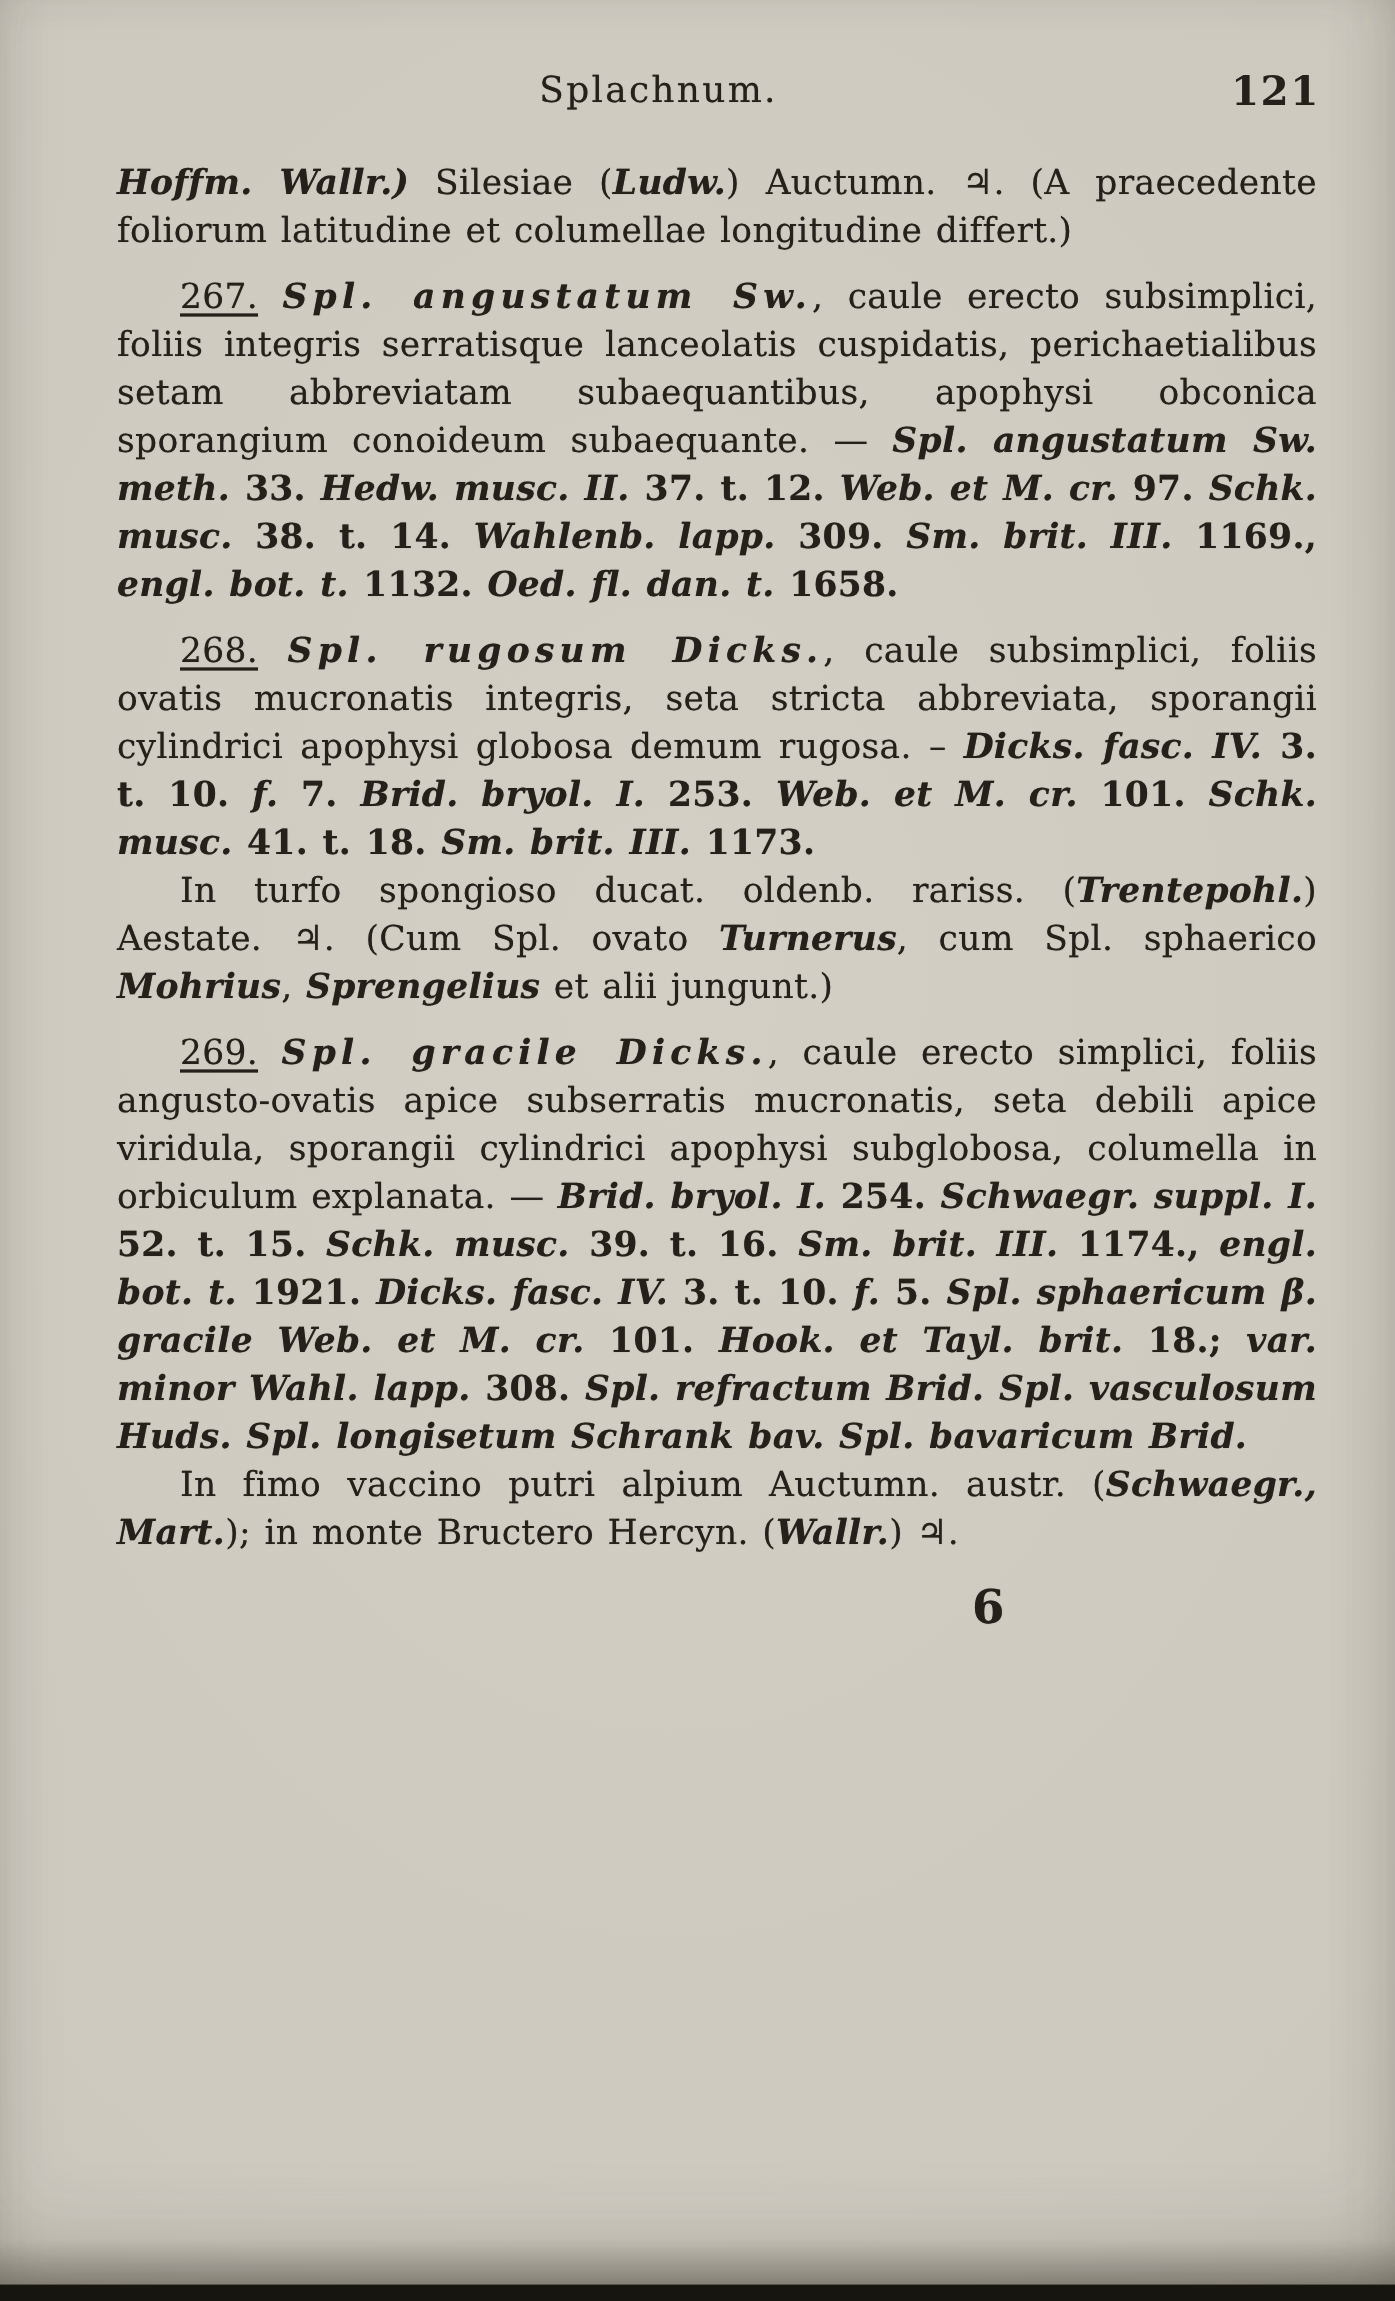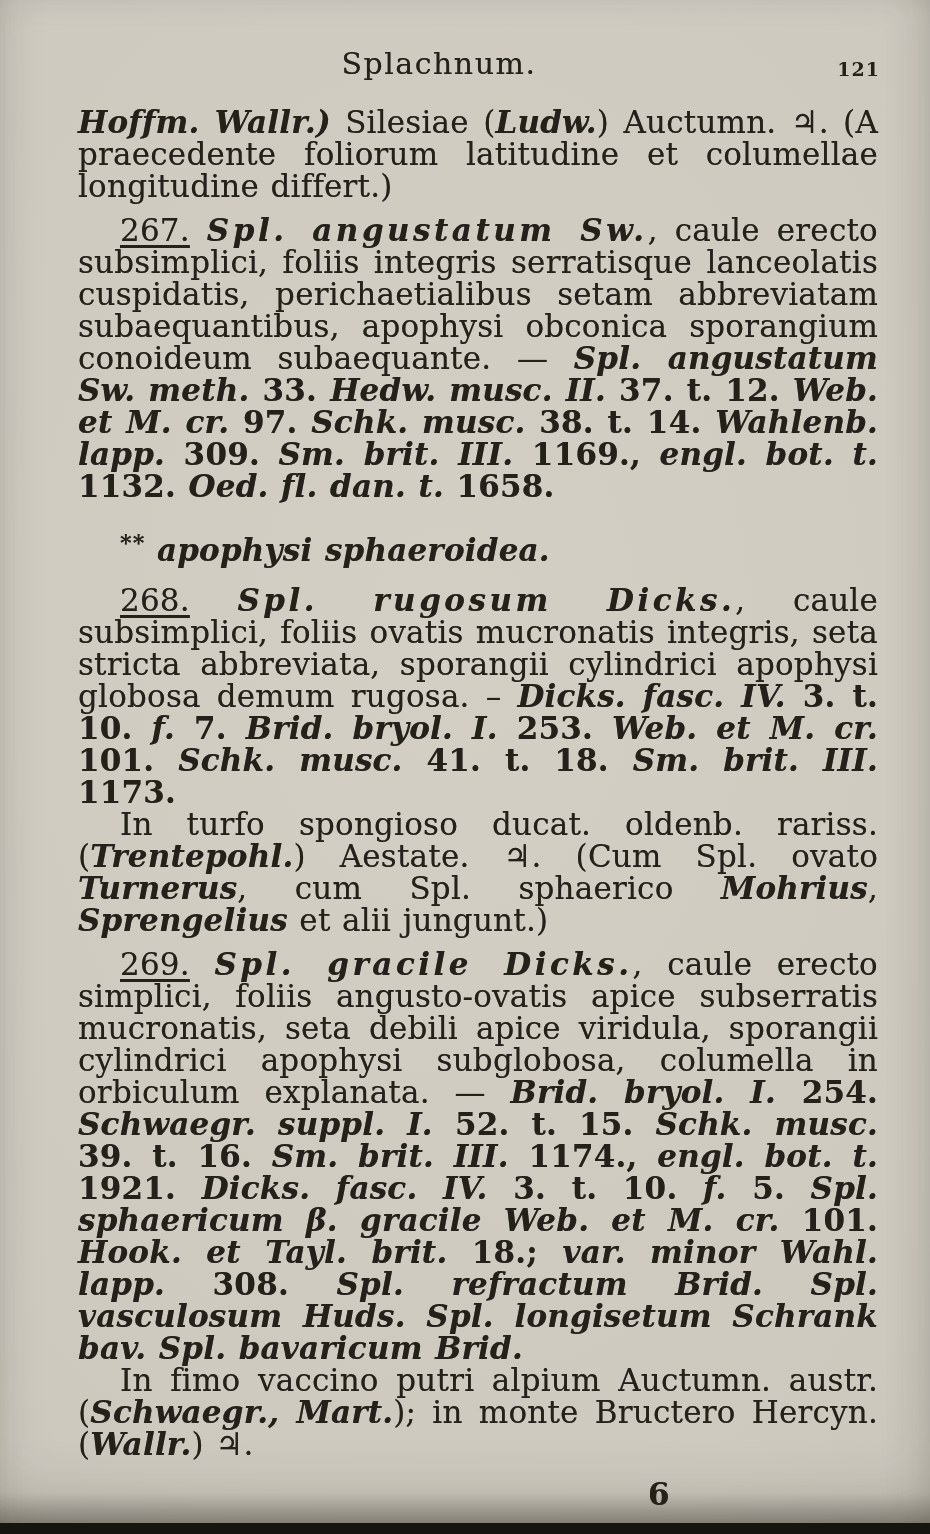--- a/index.html
+++ b/index.html
@@ -28,38 +28,37 @@
   }
   .page-header {
     position: relative;
     height: 40px;
     margin: 0 50px 0 78px;
   }
   .running-title {
     position: absolute;
     left: 0; right: 80px;
     text-align: center;
-    font-size: 30px;
+    font-size: 24px;
     letter-spacing: 1.5px;
     text-shadow: 0 0 0.5px rgba(20,18,12,0.55);
   }
   .page-number {
     position: absolute;
     right: 0; top: 0;
-    font-size: 19px;
+    font-size: 27px;
     font-weight: bold;
     letter-spacing: 1px;
-    margin-top: 12px;
   }
   .text-block {
     margin: 20px 52px 16px 78px;
     width: 800px;
     box-sizing: border-box;
     text-align: justify;
-    font-size: 31px;
+    font-size: 23px;
     line-height: 32px;
     word-spacing: 1.5px;
     letter-spacing: 0.2px;
     text-shadow: 0 0 0.5px rgba(20,18,12,0.5);
   }
   .para { margin: 0; }
   .indent { text-indent: 42px; }
   .gap-entry { margin-top: 12px; }
   .gap-sub { margin-top: 24px; margin-bottom: 18px; }
   .s-r { font-style: normal; font-weight: normal; }
@@ -93,21 +92,20 @@
 <div class="page">
 
   <header class="page-header">
     <span class="running-title">Splachnum.</span>
     <span class="page-number">121</span>
   </header>
 
   <main class="text-block">
       <p class="para"><span class="s-bi">Hoffm. Wallr.)</span><span class="s-r"> Silesiae (</span><span class="s-bi">Ludw.</span><span class="s-r">) Auctumn. ♃. (A praecedente foliorum latitudine et columellae longitudine differt.)</span></p>
       <p class="para indent gap-entry"><span class="s-r u">267.</span><span class="s-r"> </span><span class="s-bisp">Spl. angustatum Sw.</span><span class="s-r">, caule erecto subsimplici, foliis integris serratisque lanceolatis cuspidatis, perichaetialibus setam abbreviatam subaequantibus, apophysi obconica sporangium conoideum subaequante. — </span><span class="s-bi">Spl. angustatum Sw. meth.</span><span class="s-b"> 33. </span><span class="s-bi">Hedw. musc. II.</span><span class="s-b"> 37. t. 12. </span><span class="s-bi">Web. et M. cr.</span><span class="s-b"> 97. </span><span class="s-bi">Schk. musc.</span><span class="s-b"> 38. t. 14. </span><span class="s-bi">Wahlenb. lapp.</span><span class="s-b"> 309. </span><span class="s-bi">Sm. brit. III.</span><span class="s-b"> 1169., </span><span class="s-bi">engl. bot. t.</span><span class="s-b"> 1132. </span><span class="s-bi">Oed. fl. dan. t.</span><span class="s-b"> 1658.</span></p>
-      <p class="para indent gap-sub"><span class="s-sup">**</span><span class="s-r"> </span><span class="s-bi">apophysi sphaeroidea.</span></p>
       <p class="para indent gap-entry"><span class="s-r u">268.</span><span class="s-r"> </span><span class="s-bisp">Spl. rugosum Dicks.</span><span class="s-r">, caule subsimplici, foliis ovatis mucronatis integris, seta stricta abbreviata, sporangii cylindrici apophysi globosa demum rugosa. – </span><span class="s-bi">Dicks. fasc. IV.</span><span class="s-b"> 3. t. 10. </span><span class="s-bi">f.</span><span class="s-b"> 7. </span><span class="s-bi">Brid. bryol. I.</span><span class="s-b"> 253. </span><span class="s-bi">Web. et M. cr.</span><span class="s-b"> 101. </span><span class="s-bi">Schk. musc.</span><span class="s-b"> 41. t. 18. </span><span class="s-bi">Sm. brit. III.</span><span class="s-b"> 1173.</span></p>
       <p class="para indent"><span class="s-r">In turfo spongioso ducat. oldenb. rariss. (</span><span class="s-bi">Trentepohl.</span><span class="s-r">) Aestate. ♃. (Cum Spl. ovato </span><span class="s-bi">Turnerus</span><span class="s-r">, cum Spl. sphaerico </span><span class="s-bi">Mohrius</span><span class="s-r">, </span><span class="s-bi">Sprengelius</span><span class="s-r"> et alii jungunt.)</span></p>
       <p class="para indent gap-entry"><span class="s-r u">269.</span><span class="s-r"> </span><span class="s-bisp">Spl. gracile Dicks.</span><span class="s-r">, caule erecto simplici, foliis angusto-ovatis apice subserratis mucronatis, seta debili apice viridula, sporangii cylindrici apophysi subglobosa, columella in orbiculum explanata. — </span><span class="s-bi">Brid. bryol. I.</span><span class="s-b"> 254. </span><span class="s-bi">Schwaegr. suppl. I.</span><span class="s-b"> 52. t. 15. </span><span class="s-bi">Schk. musc.</span><span class="s-b"> 39. t. 16. </span><span class="s-bi">Sm. brit. III.</span><span class="s-b"> 1174., </span><span class="s-bi">engl. bot. t.</span><span class="s-b"> 1921. </span><span class="s-bi">Dicks. fasc. IV.</span><span class="s-b"> 3. t. 10. </span><span class="s-bi">f.</span><span class="s-b"> 5. </span><span class="s-bi">Spl. sphaericum β. gracile Web. et M. cr.</span><span class="s-b"> 101. </span><span class="s-bi">Hook. et Tayl. brit.</span><span class="s-b"> 18.; </span><span class="s-bi">var. minor Wahl. lapp.</span><span class="s-b"> 308. </span><span class="s-bi">Spl. refractum Brid. Spl. vasculosum Huds. Spl. longisetum Schrank bav. Spl. bavaricum Brid.</span></p>
       <p class="para indent"><span class="s-r">In fimo vaccino putri alpium Auctumn. austr. (</span><span class="s-bi">Schwaegr., Mart.</span><span class="s-r">); in monte Bructero Hercyn. (</span><span class="s-bi">Wallr.</span><span class="s-r">) ♃.</span></p>
     </main>
 
   <div class="signature">6</div>
 
   <div class="scan-shadow"></div>
   <div class="scan-edge"></div>

